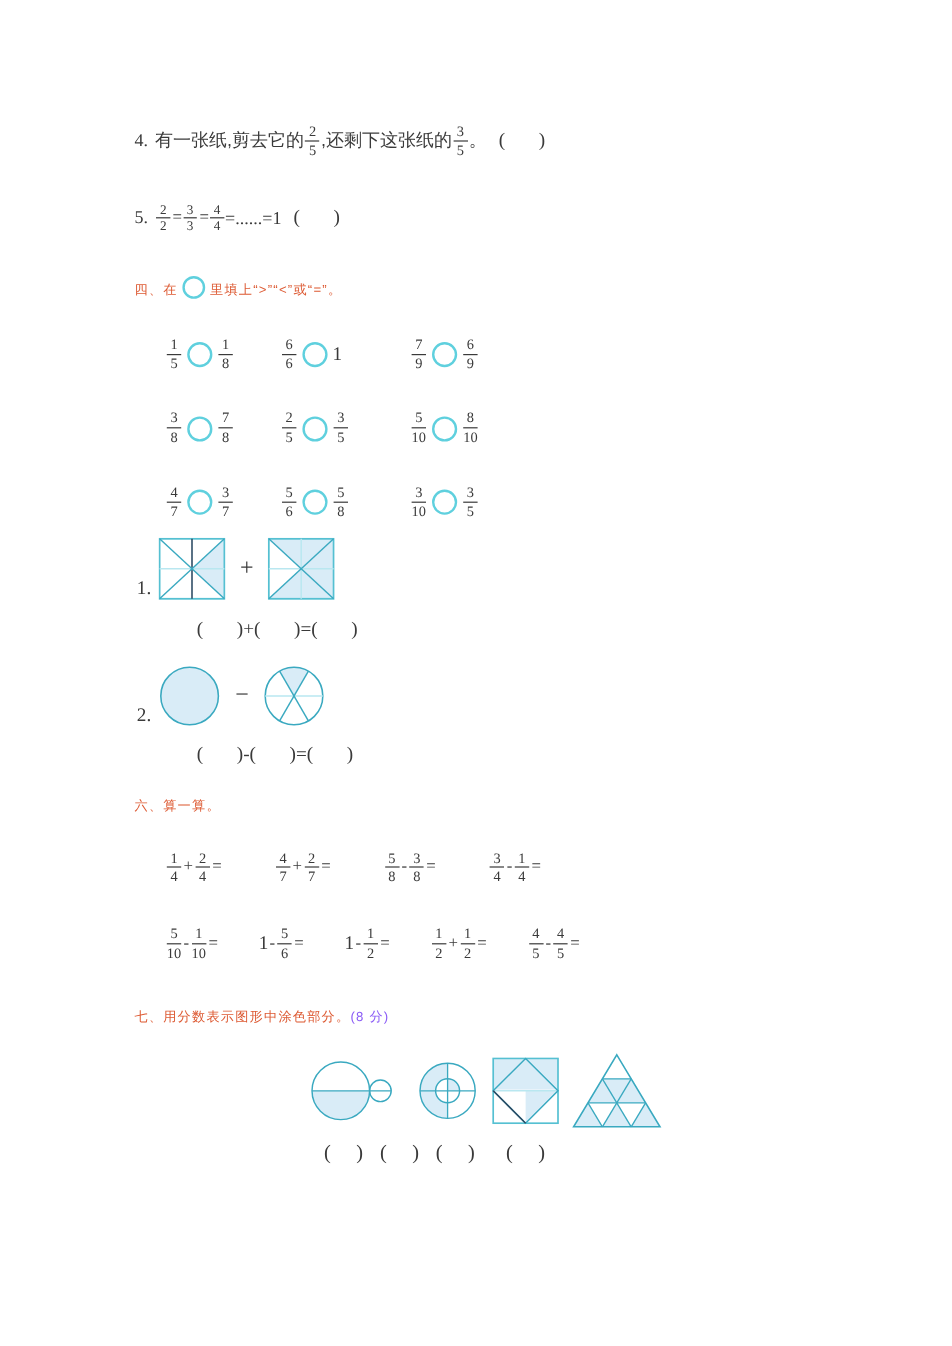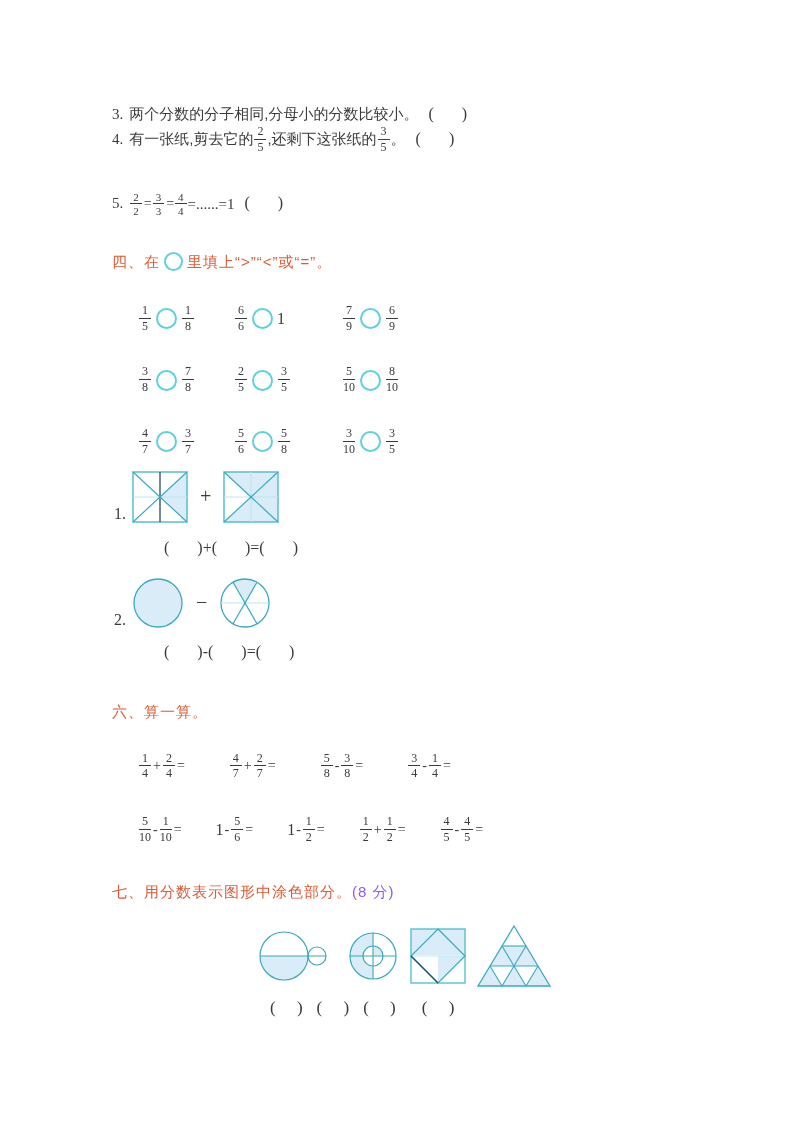--- a/index.html
+++ b/index.html
@@ -8,21 +8,21 @@
     width:793px;height:1122px;position:relative;overflow:hidden;
     font-family:"Liberation Sans",sans-serif;color:#3a3a3a;
   }
   .page{padding:103px 40px 0 112px;width:793px}
 
   
   .jnum,.whole,.op,.eq,.paren,.answer,.p-num,.tail{font-family:"Liberation Serif",serif}
   .judge-item{font-size:15px;line-height:22px}
   .jnum{margin-right:6px}
   .paren{white-space:pre;margin-left:10px;font-size:16px}
-  .sec-title{font-size:15px;color:#dd5a33;letter-spacing:1px}
+  .sec-title{font-size:11px;color:#dd5a33;letter-spacing:1px}
   .title-circle{
     display:inline-block;width:19px;height:19px;border:2px solid #5fd0de;
     border-radius:50%;vertical-align:-4px;margin:0 4px;background:#fff;
   }
 
   
   .frac{
     display:inline-flex;flex-direction:column;align-items:center;
     vertical-align:middle;font-family:"Liberation Serif",serif;
     font-size:12px;line-height:1.15;margin:0 1px;
@@ -63,23 +63,20 @@
   .parens-row span{white-space:pre}
   .parens-row .last{margin-left:12px}
 
   svg{display:block}
 </style>
 </head>
 <body>
 
 <div class="page">
 
-  <div class="judge-item">
-    <span class="jnum">3.</span><span>两个分数的分子相同,分母小的分数比较小。</span><span class="paren">(       )</span>
-  </div>
 
   <div class="judge-item" style="">
     <span class="jnum">4.</span><span>有一张纸,剪去它的</span><span class="frac">
         <span class="fn">2</span>
         <span class="fd">5</span>
       </span><span>,还剩下这张纸的</span><span class="frac">
         <span class="fn">3</span>
         <span class="fd">5</span>
       </span><span>。</span><span class="paren">(       )</span>
   </div>
@@ -240,21 +237,21 @@
     <svg width="52" height="52" viewBox="0 0 52 52">
       <path d="M26,26 L38,5.2 A24,24 0 0 0 14,5.2 Z" fill="#d9ecf7"></path>
       <circle cx="26" cy="26" r="24" fill="none" stroke="#3aa9c0" stroke-width="1.3"></circle>
       <line x1="2" y1="26" x2="50" y2="26" stroke="#b9e7f0" stroke-width="1.2"></line>
       <line x1="38" y1="5.2" x2="14" y2="46.8" stroke="#3aa9c0" stroke-width="1.2"></line>
       <line x1="14" y1="5.2" x2="38" y2="46.8" stroke="#3aa9c0" stroke-width="1.2"></line>
     </svg>
   </div>
   <div class="answer" style="margin-top:14px">(       )-(       )=(       )</div>
 
-  <div class="sec-title" style="margin-top:42px">六、算一算。</div>
+  <div class="sec-title" style="margin-top:26px">六、算一算。</div>
 
   <div class="calc-row calc-row-1">
     <span class="expr">
       <span class="frac">
           <span class="fn">1</span>
           <span class="fd">4</span>
         </span>
         <span class="op">+</span>
         <span class="frac">
           <span class="fn">2</span>

